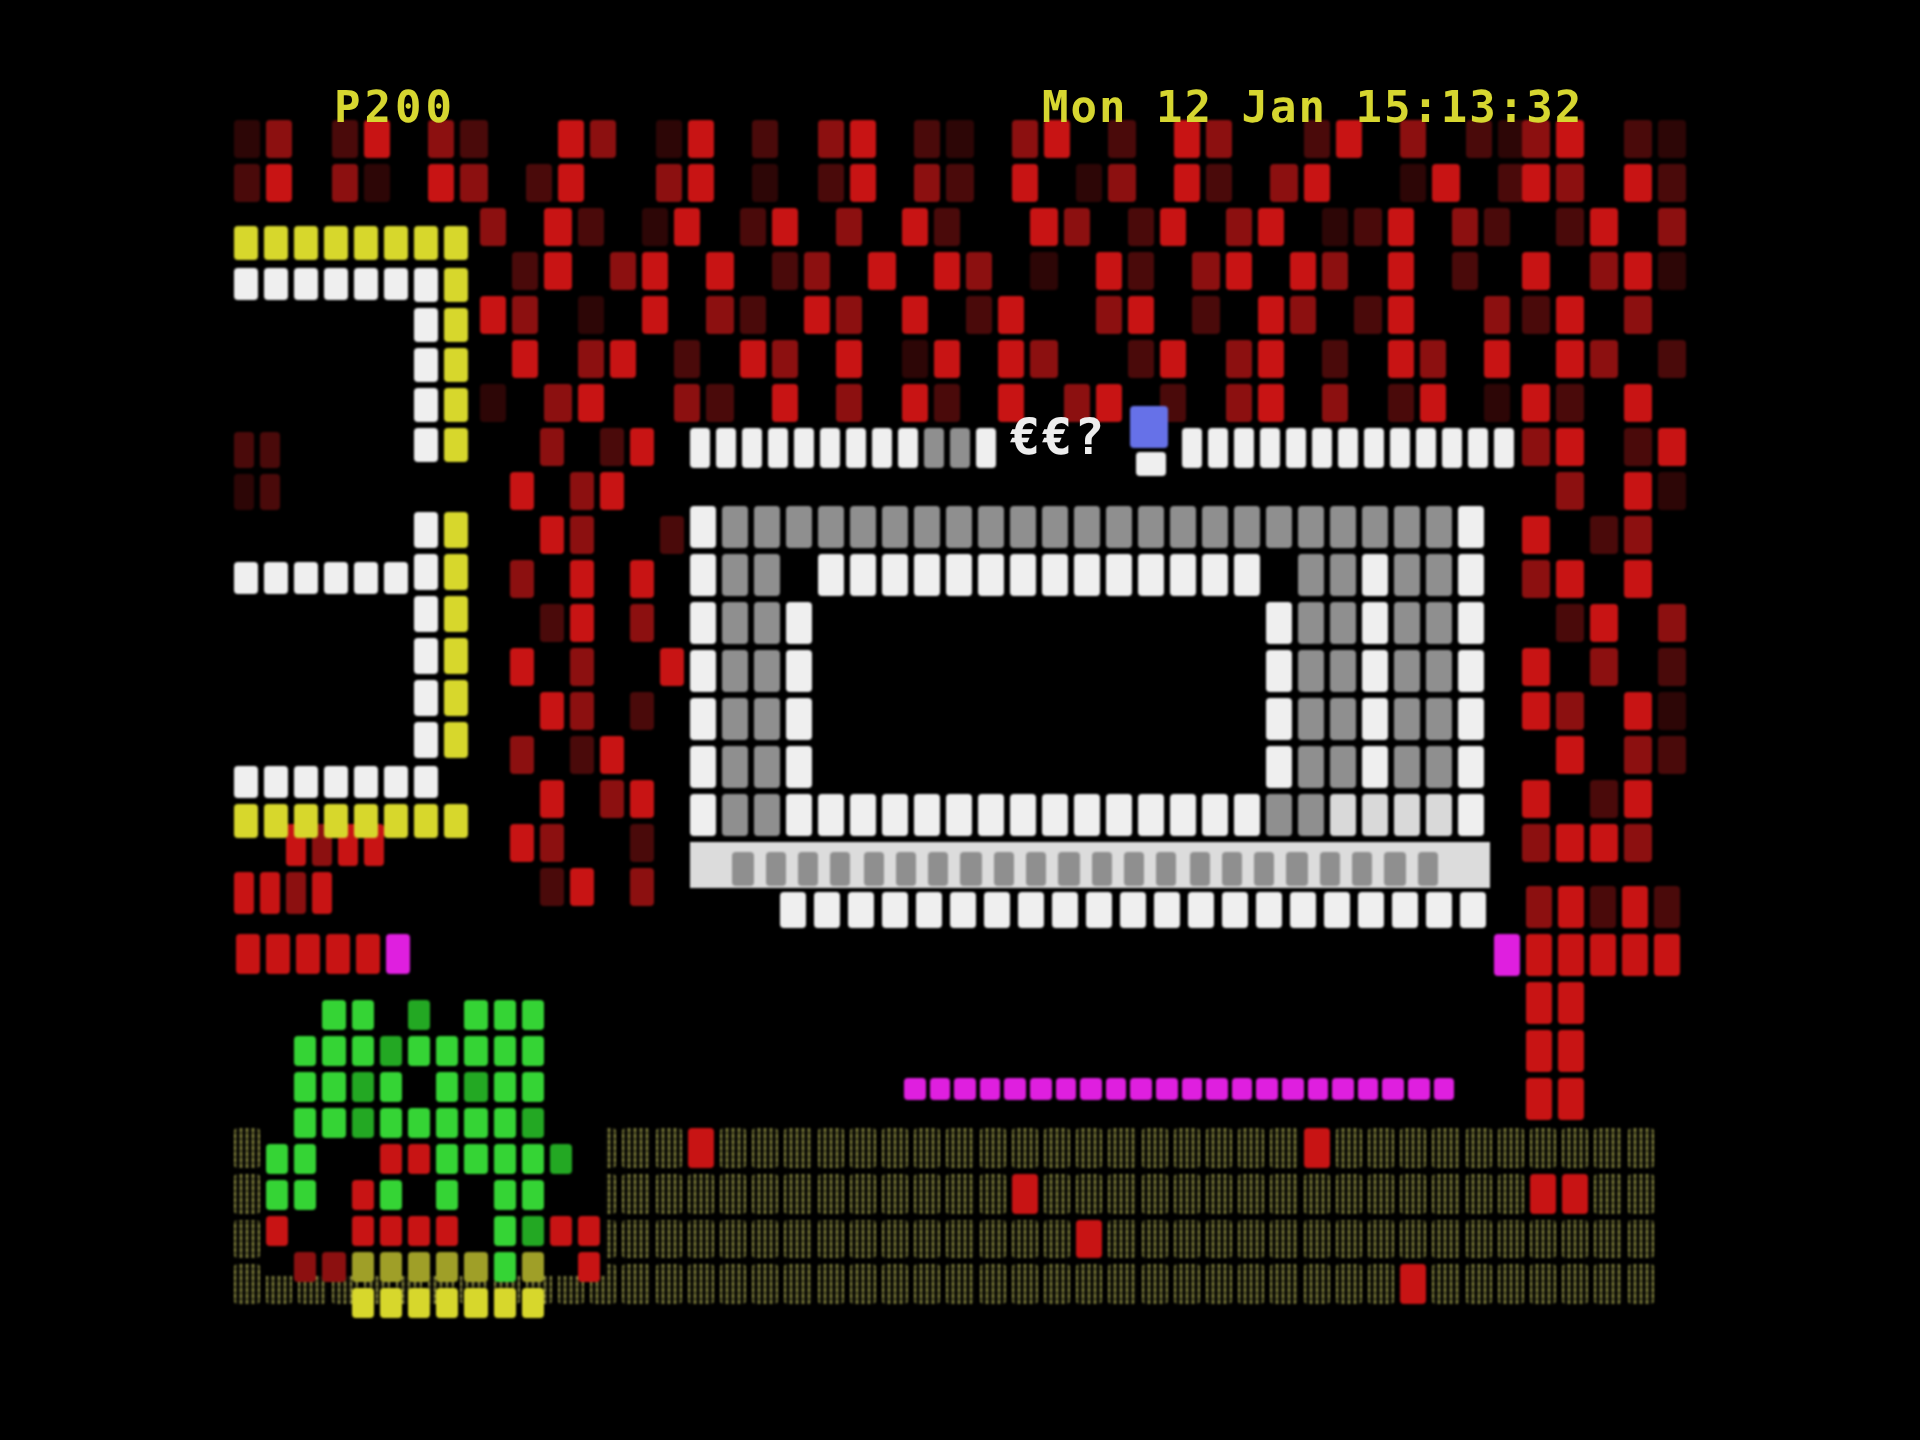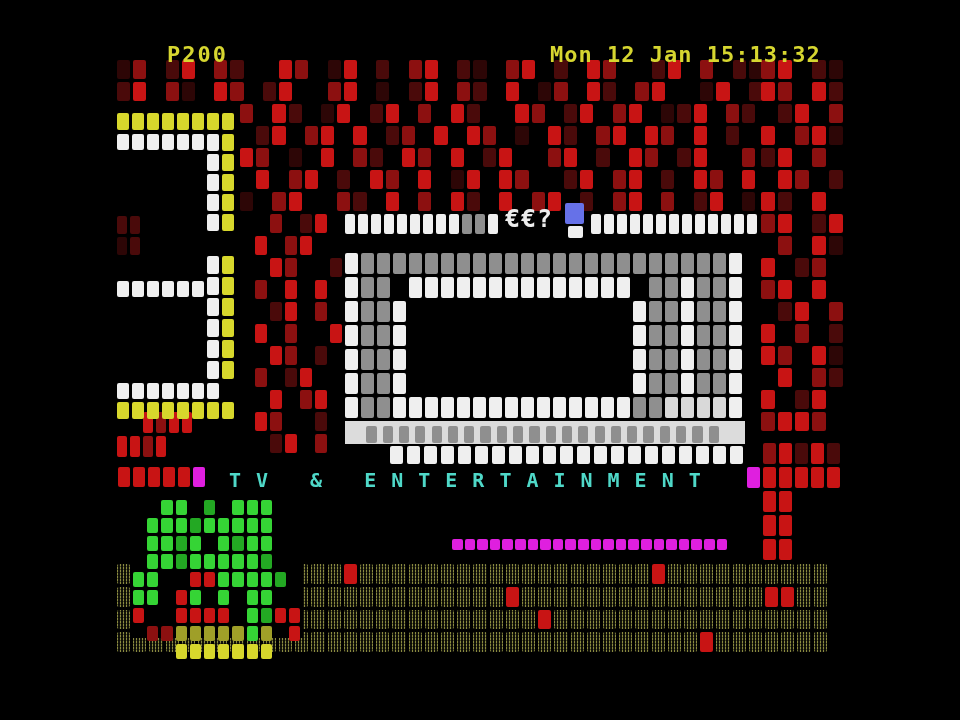--- a/index.html
+++ b/index.html
@@ -6,21 +6,21 @@
   #screen{position:relative;width:960px;height:720px;background:#000;overflow:hidden;}
   #mosaic{position:absolute;left:0;top:0;width:960px;height:720px;filter:blur(0.4px);}
   .blk{position:absolute;}
   .cell{position:absolute;border-radius:2px;}
   .dither{background:
       repeating-linear-gradient(0deg, rgba(0,0,0,0) 0 2px, rgba(0,0,0,.45) 2px 3px),
       repeating-linear-gradient(90deg,#8a8a40 0 1px,#12120a 1px 3px);}
   .txt{position:absolute;font-family:"DejaVu Sans Mono","Liberation Mono",monospace;
        font-weight:bold;white-space:pre;filter:blur(0.3px);}
   .page{left:167px;top:42px;font-size:22px;letter-spacing:2px;}
-  .clock{left:521px;top:42px;font-size:22px;letter-spacing:1px;margin-left:29px;}
+  .clock{left:521px;top:42px;font-size:22px;letter-spacing:1px;}
   .glyphs{left:505px;top:204px;font-size:25px;letter-spacing:1px;}
   .banner{left:229px;top:468px;font-size:20px;letter-spacing:15px;}
   .follows{left:468px;top:511px;font-size:20px;letter-spacing:11px;}
 </style>
 </head>
 <body>
 
 <div id="screen">
   <div id="mosaic">
       <div class="blk" style="left: 117px; top: 60px;">
@@ -861,14 +861,13 @@
         <div class="cell" style="left: 71px; top: 144px; width: 11.2px; height: 15px; background: rgb(215, 215, 44);"></div>
         <div class="cell" style="left: 85.2px; top: 144px; width: 11.2px; height: 15px; background: rgb(215, 215, 44);"></div>
         <div class="cell" style="left: 99.4px; top: 144px; width: 11.2px; height: 15px; background: rgb(215, 215, 44);"></div>
         <div class="cell" style="left: 113.6px; top: 144px; width: 11.2px; height: 15px; background: rgb(215, 215, 44);"></div>
         <div class="cell" style="left: 127.8px; top: 144px; width: 11.2px; height: 15px; background: rgb(215, 215, 44);"></div>
       </div>
     </div>
   <div class="txt page" style="color: rgb(214, 214, 48);">P200</div>
   <div class="txt clock" style="color: rgb(214, 214, 48);">Mon 12 Jan 15:13:32</div>
   <div class="txt glyphs" style="color: rgb(237, 237, 237);">€€?</div>
-  <div class="txt banner" style="color: rgb(79, 216, 200);">TV &amp; ENTERTAINMENT</div>
 </div>
 
 </body></html>

